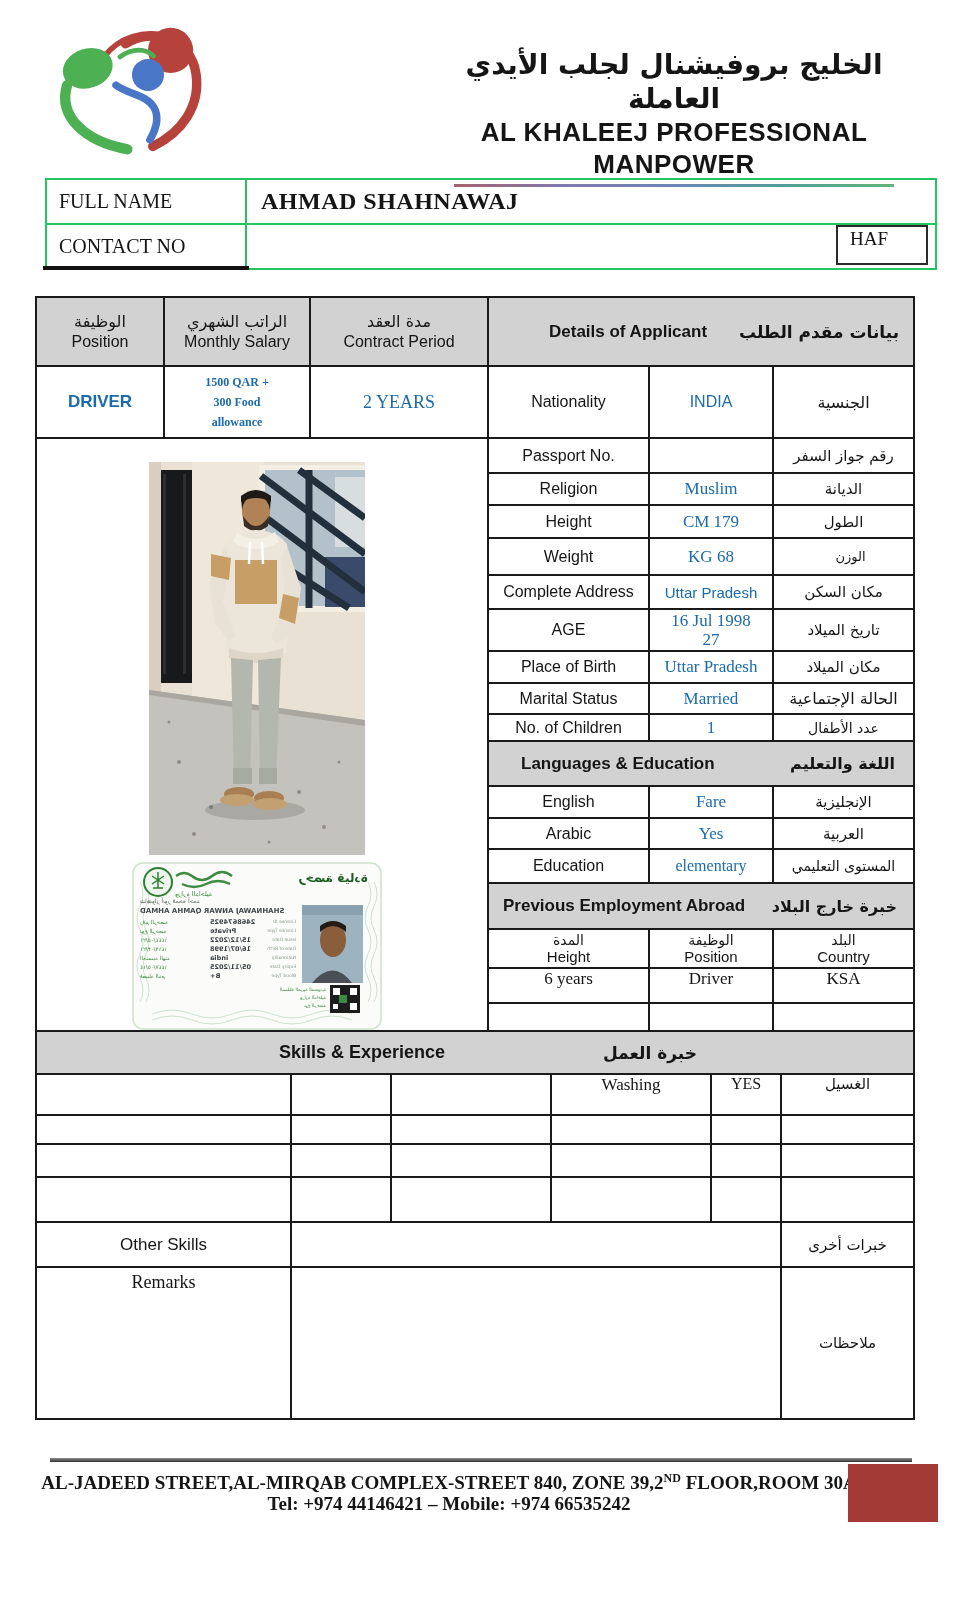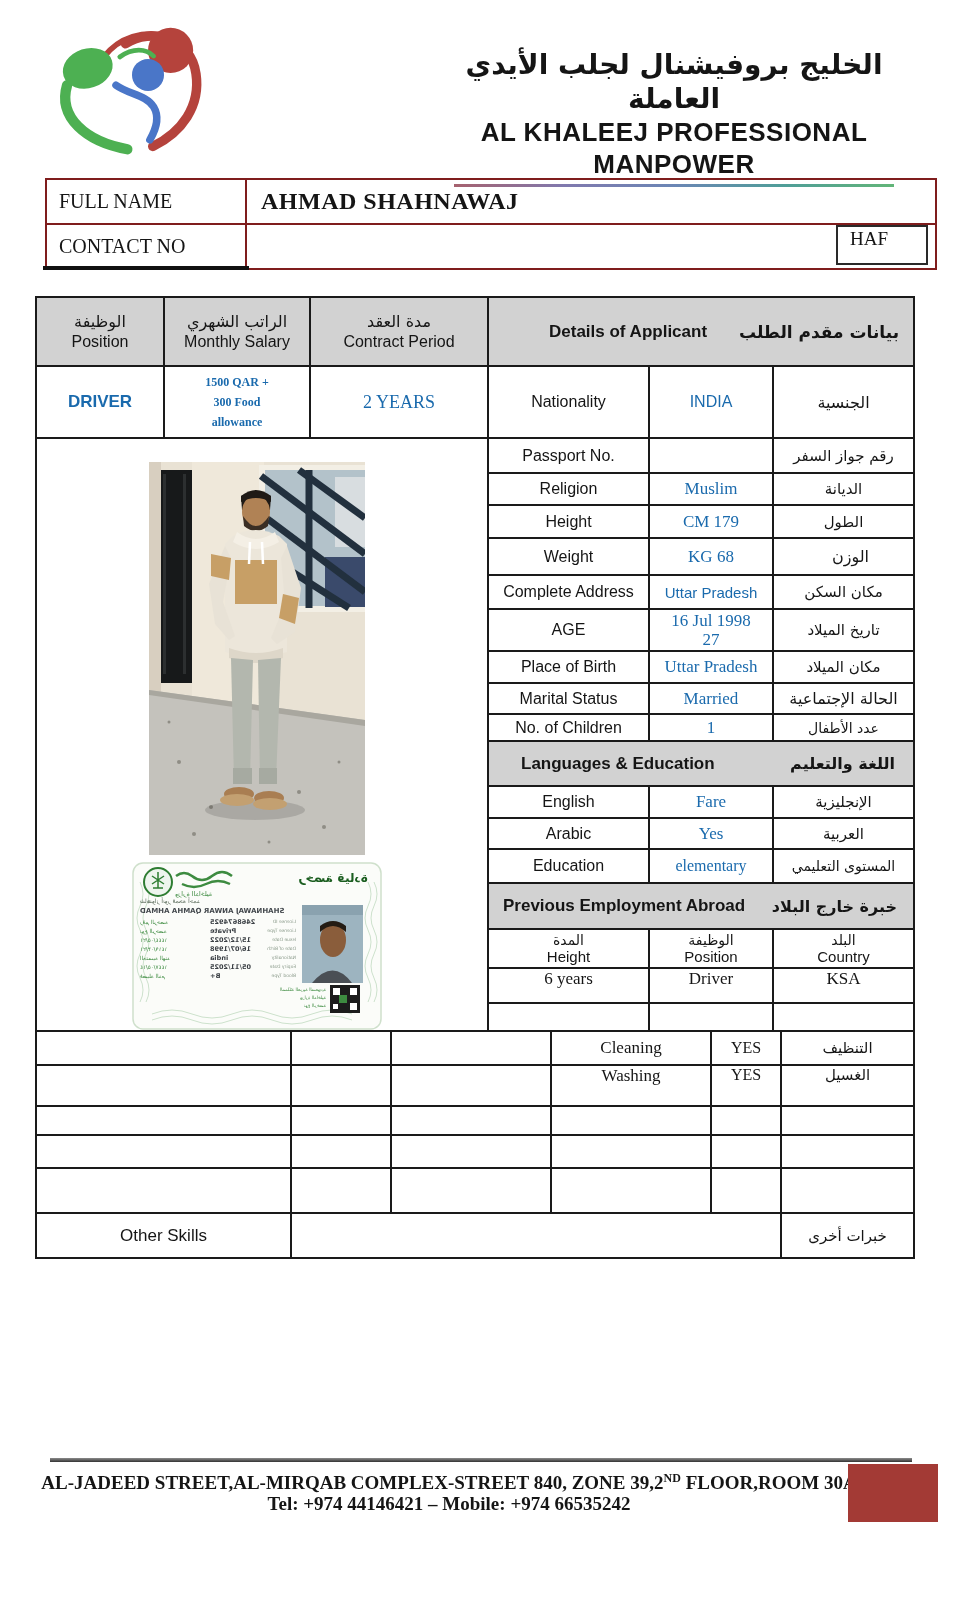--- a/index.html
+++ b/index.html
@@ -15,21 +15,21 @@
   td{border:2px solid #1a1a1a;padding:0;text-align:center;vertical-align:middle;overflow:hidden;}
   .gray{background:#d2d2d2;}
   .hdr2line .l1{font-size:16px;line-height:20px;}
   .hdr2line .l2{font-size:16px;line-height:19px;}
   .flexhdr{display:flex;align-items:center;justify-content:space-between;}
   
   .title-ar{font-size:28px;font-weight:bold;line-height:34px;text-align:center;}
   .title-en{font-size:26px;font-weight:bold;letter-spacing:.5px;text-align:center;line-height:32px;}
   .grad-line{height:3px;background:linear-gradient(to right,#a6616e,#8079ae,#6b86b5,#4f9e98,#62b578);}
   
-  .ntab td{border:2px solid #7f1d1d;}
+  .ntab td{border:2px solid #22c55e;}
   .nlabel{font-size:20px;text-align:left;padding-left:12px;font-family:"Liberation Serif",serif;}
   .nvalue{font-size:24px;font-weight:bold;text-align:left;padding-left:14px;font-family:"Liberation Serif",serif;letter-spacing:.5px;}
   .haf-box{border:2px solid #2a2a2a;background:#fff;font-family:"Liberation Serif",serif;
            font-size:19px;text-align:left;padding:1px 0 0 12px;box-sizing:border-box;}
   .det-en{font-size:16px;}
   .det-val{font-size:17px;}
   .footer-text{font-family:"Liberation Serif",serif;font-weight:bold;font-size:19px;text-align:center;line-height:25px;}
   sup{font-size:12px;}
 </style>
 </head>
@@ -274,21 +274,21 @@
       <td class="ar" style="font-size:15px;">الديانة</td>
     </tr>
     <tr style="height:33px;">
       <td class="sans det-en">Height</td>
       <td class="serif blue det-val">CM 179</td>
       <td class="ar" style="font-size:15px;">الطول</td>
     </tr>
     <tr style="height:37px;">
       <td class="sans det-en">Weight</td>
       <td class="serif blue det-val">KG 68</td>
-      <td class="ar" style="font-size:16px;padding-left:14px;">الوزن</td>
+      <td class="ar" style="font-size:13px;padding-left:14px;">الوزن</td>
     </tr>
     <tr style="height:34px;">
       <td class="sans det-en">Complete Address</td>
       <td class="sans blue" style="font-size:15px;">Uttar Pradesh</td>
       <td class="ar" style="font-size:15px;">مكان السكن</td>
     </tr>
     <tr style="height:42px;">
       <td class="sans det-en">AGE</td>
       <td>
         <div class="serif blue" style="font-size:17px;line-height:19px;">
@@ -376,27 +376,27 @@
   <table class="abs" style="left:35px;top:1030px;width:878px;">
     <colgroup>
       <col style="width:255px">
         <col style="width:100px">
         <col style="width:160px">
       <col style="width:160px">
         <col style="width:70px">
         <col style="width:133px">
     </colgroup>
     <tbody>
-    <tr style="height:34px;">
-      <td></td>
-      <td></td>
-      <td></td>
-      <td class="serif" style="font-size:17px;">Cleaning</td>
-      <td class="serif" style="font-size:16px;">YES</td>
-      <td class="ar" style="font-size:15px;">التنظيف</td>
+        <tr style="height:43px;">
+      <td colspan="6" class="gray">
+        <div class="flexhdr" style="padding:0 216px 0 242px;">
+          <span class="sans b" style="font-size:18px;">Skills &amp; Experience</span>
+          <span class="ar b" style="font-size:17px;">خبرة العمل</span>
+        </div>
+      </td>
     </tr>
     <tr style="height:41px;">
       <td></td>
       <td></td>
       <td></td>
       <td class="serif" style="font-size:17px;vertical-align:top;">Washing</td>
       <td class="serif" style="font-size:16px;vertical-align:top;">YES</td>
       <td class="ar" style="font-size:15px;vertical-align:top;">الغسيل</td>
     </tr>
     <tr style="height:29px;">
@@ -420,20 +420,25 @@
           <td></td>
       <td></td>
           <td></td>
       <td></td>
           <td></td>
     </tr>
     <tr style="height:45px;">
       <td class="sans" style="font-size:17px;">Other Skills</td>
       <td colspan="4"></td>
       <td class="ar" style="font-size:15px;">خبرات أخرى</td>
+    </tr>
+    <tr style="height:152px;">
+      <td class="serif" style="font-size:18px;vertical-align:top;padding-top:4px;">Remarks</td>
+      <td colspan="4"></td>
+      <td class="ar" style="font-size:15px;">ملاحظات</td>
     </tr>
   </tbody>
     </table>
 
   <div class="abs" style="left:50px;top:1458px;width:862px;height:4px;background:linear-gradient(#8c8c8c,#333);"></div>
   <div class="abs footer-text" style="left:35px;top:1466px;width:828px;">
     <span>AL-JADEED STREET,AL-MIRQAB COMPLEX-STREET 840, ZONE 39,2</span><sup>ND</sup><span> FLOOR,ROOM 30A</span>
   </div>
   <div class="abs footer-text" style="left:35px;top:1491px;width:828px;">Tel: +974 44146421 – Mobile: +974 66535242</div>
   <div class="abs" style="left:848px;top:1464px;width:90px;height:58px;background:#a33a35;"></div>

